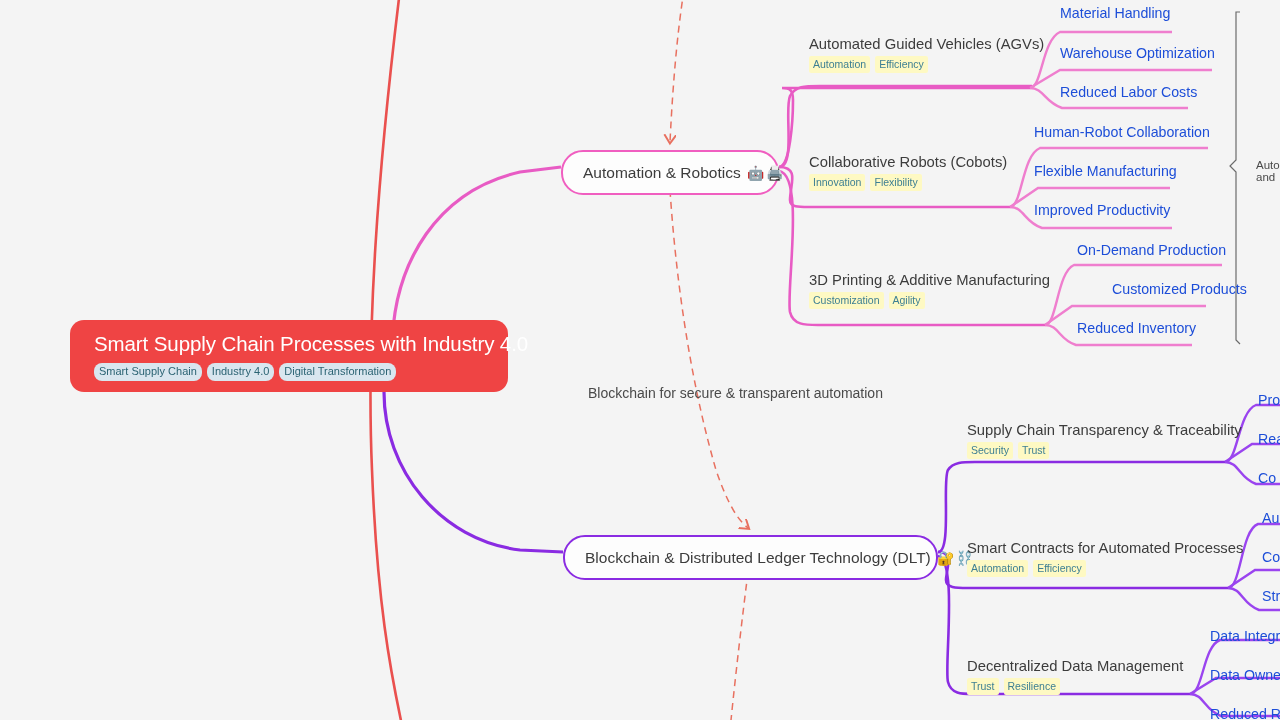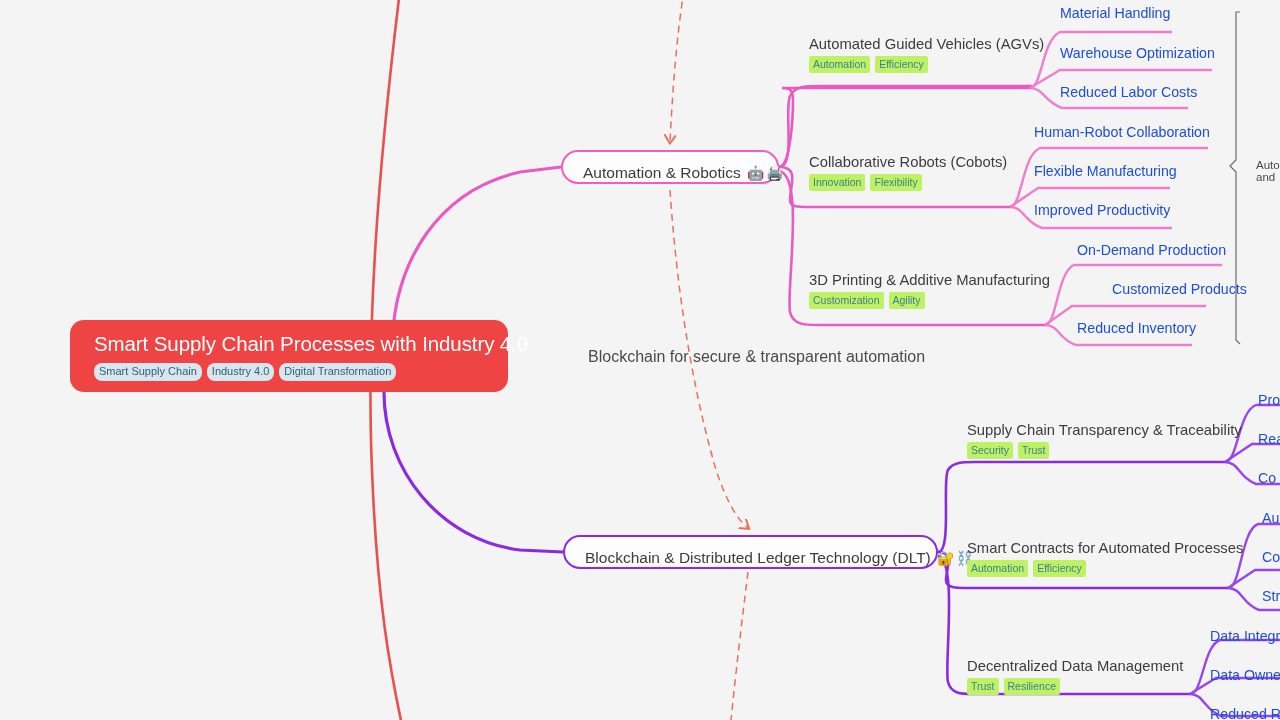--- a/index.html
+++ b/index.html
@@ -52,23 +52,23 @@
     border-radius: 8px;
     white-space: nowrap;
   }
 
   
   .branch-node {
     position: absolute;
     background: #fdfdfd;
     border-radius: 22px;
     display: flex;
-    align-items: flex-end;
+    align-items: center;
     padding: 0 20px;
-    height: 34px;
+    height: 45px;
     white-space: nowrap;
   }
   .branch-node .label {
     font-size: 15.5px;
     color: #3c3c3c;
     line-height: 18px;
   }
   .branch-node .emoji {
     margin-left: 7px;
     font-size: 14px;
@@ -95,45 +95,46 @@
     font-size: 14.8px;
     color: #3c3c3c;
     line-height: 18px;
   }
   .topic .t-tags {
     margin-top: 3px;
     display: flex;
     gap: 5px;
   }
   .topic .t-tags .tag {
-    background: #bef264;
+    background: #fef9c3;
     color: #3d7f93;
     font-size: 10.5px;
     line-height: 12px;
     padding: 2px 4px 3px 4px;
     border-radius: 2px;
     white-space: nowrap;
   }
 
   
   .leaf {
     position: absolute;
     font-size: 14.2px;
     color: #1d4ed8;
     line-height: 17px;
     white-space: nowrap;
   }
 
   
   .relation-label {
     position: absolute;
-    font-size: 16px;
+    font-size: 14px;
     color: #4a4a4a;
     line-height: 14px;
     white-space: nowrap;
+    margin-top: 36px;
   }
 
   
   .bracket-note {
     position: absolute;
     font-size: 11.5px;
     color: #4a4a4a;
     line-height: 14px;
     white-space: nowrap;
   }

